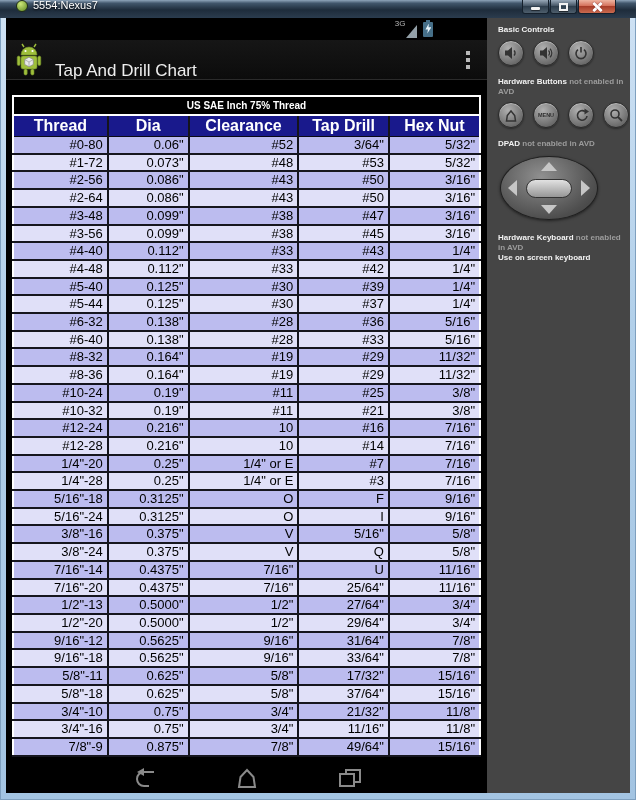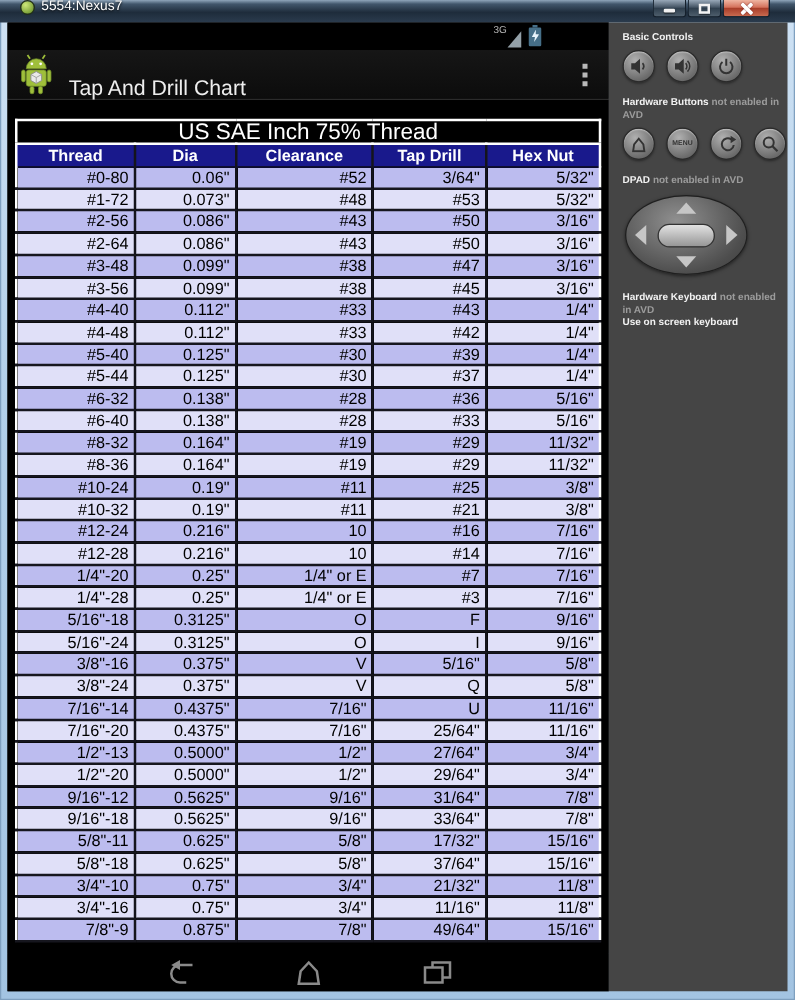--- a/index.html
+++ b/index.html
@@ -52,23 +52,23 @@
   
   .actionbar{height:40px;background:linear-gradient(180deg,#161616,#0c0c0c);
     border-bottom:1px solid #2b2b2b;display:flex;align-items:center;padding:0 8px;flex:none;}
   .app-title{color:#eee;font-size:17px;margin-left:11px;flex:1;margin-top:22px;}
   .overflow-btn{width:22px;height:32px;display:flex;flex-direction:column;
     align-items:center;justify-content:center;gap:3px;}
   .overflow-btn i{width:4px;height:4px;background:#b9b9b9;display:block;}
   
   .content{flex:1;overflow:hidden;background:#000;padding:15px 6px 0;}
   table{width:100%;border-collapse:collapse;border:2px solid #fff;table-layout:fixed;}
-  .caption-cell{background:#000;color:#fff;text-align:center;font-size:18px;
-    height:16px;line-height:15px;border-bottom:2px solid #fff;font-weight:400;}
-  th{background:#19198c;color:#fff;font-size:13px;font-weight:bold;height:17px;
+  .caption-cell{background:#000;color:#fff;text-align:center;font-size:10px;
+    height:16px;line-height:15px;border-bottom:2px solid #fff;font-weight:700;}
+  th{background:#19198c;color:#fff;font-size:16px;font-weight:bold;height:17px;
     text-align:center;border-bottom:1px solid #0a0a14;}
   th + th{border-left:2px solid #14141c;}
   tbody td{font-size:13px;color:#000;text-align:right;padding:0 4px 0 0;
     height:15.7px;line-height:15.7px;border-bottom:2px solid #16161e;
     overflow:hidden;white-space:nowrap;}
   tbody td + td{border-left:2px solid #14141c;}
   tbody tr:nth-child(odd) td{background:#bcbcef;}
   tbody tr:nth-child(even) td{background:#e0e0f8;}
   
   .navbar{height:30px;background:#000;display:flex;align-items:center;

